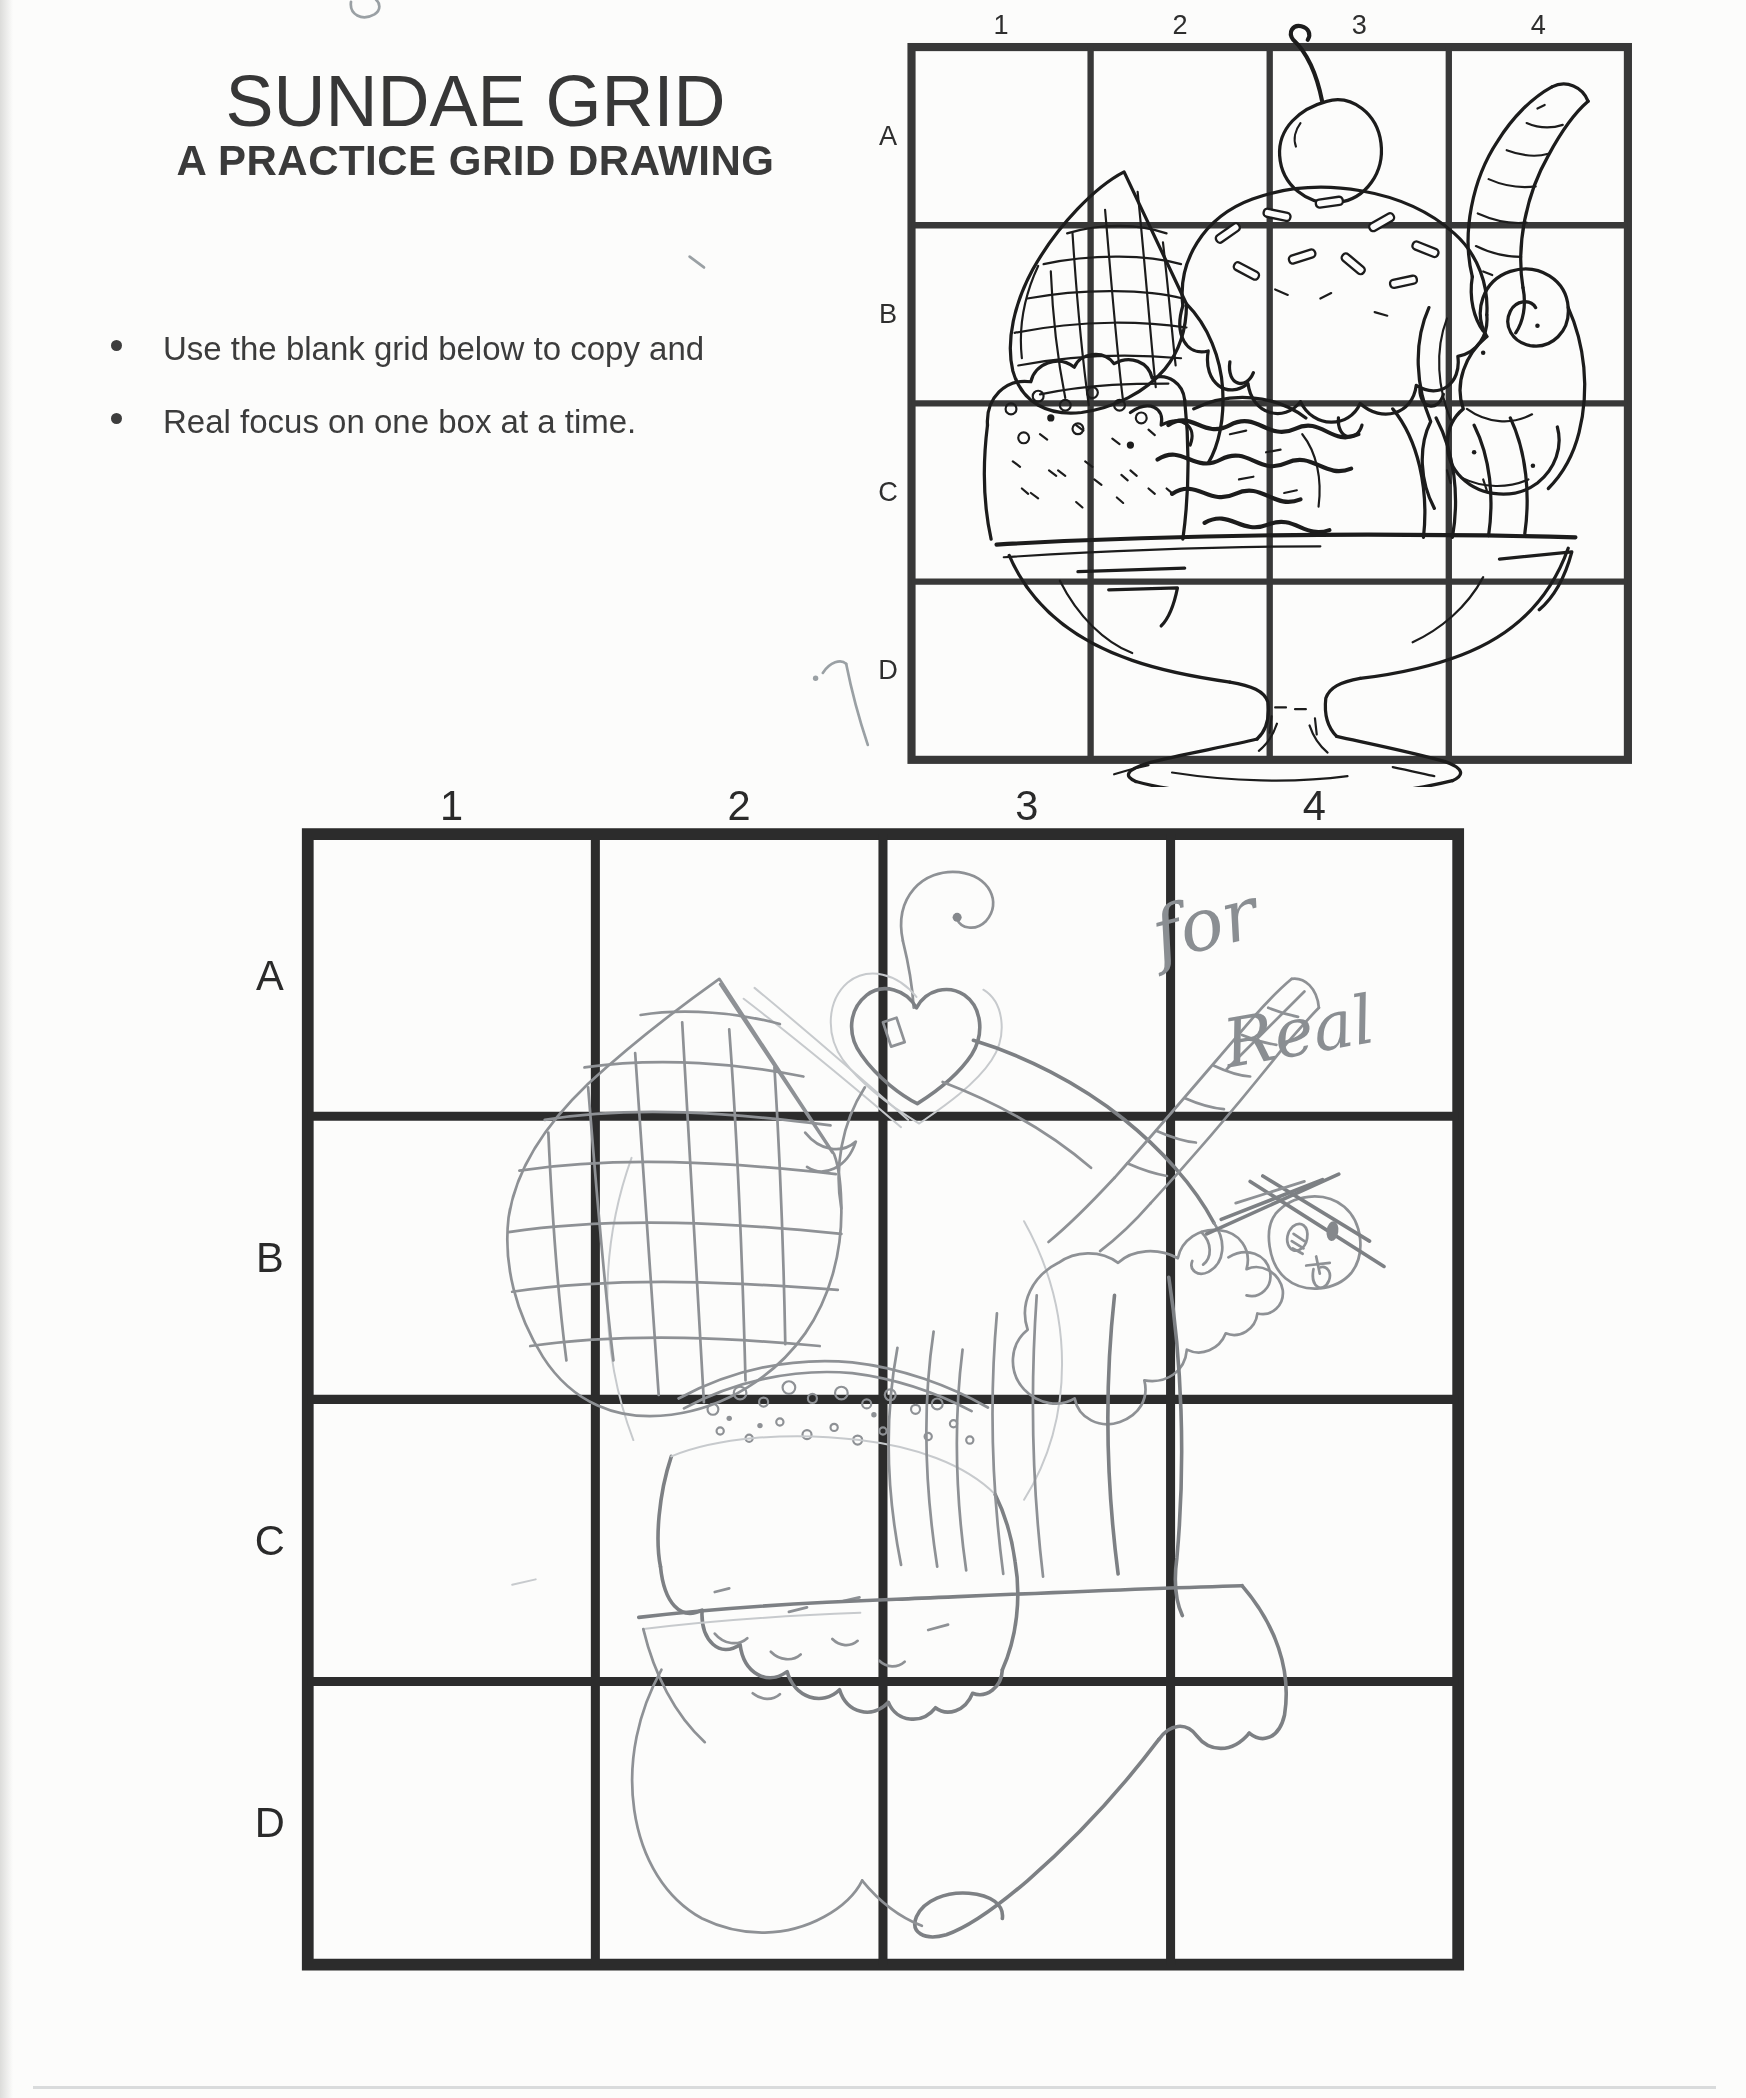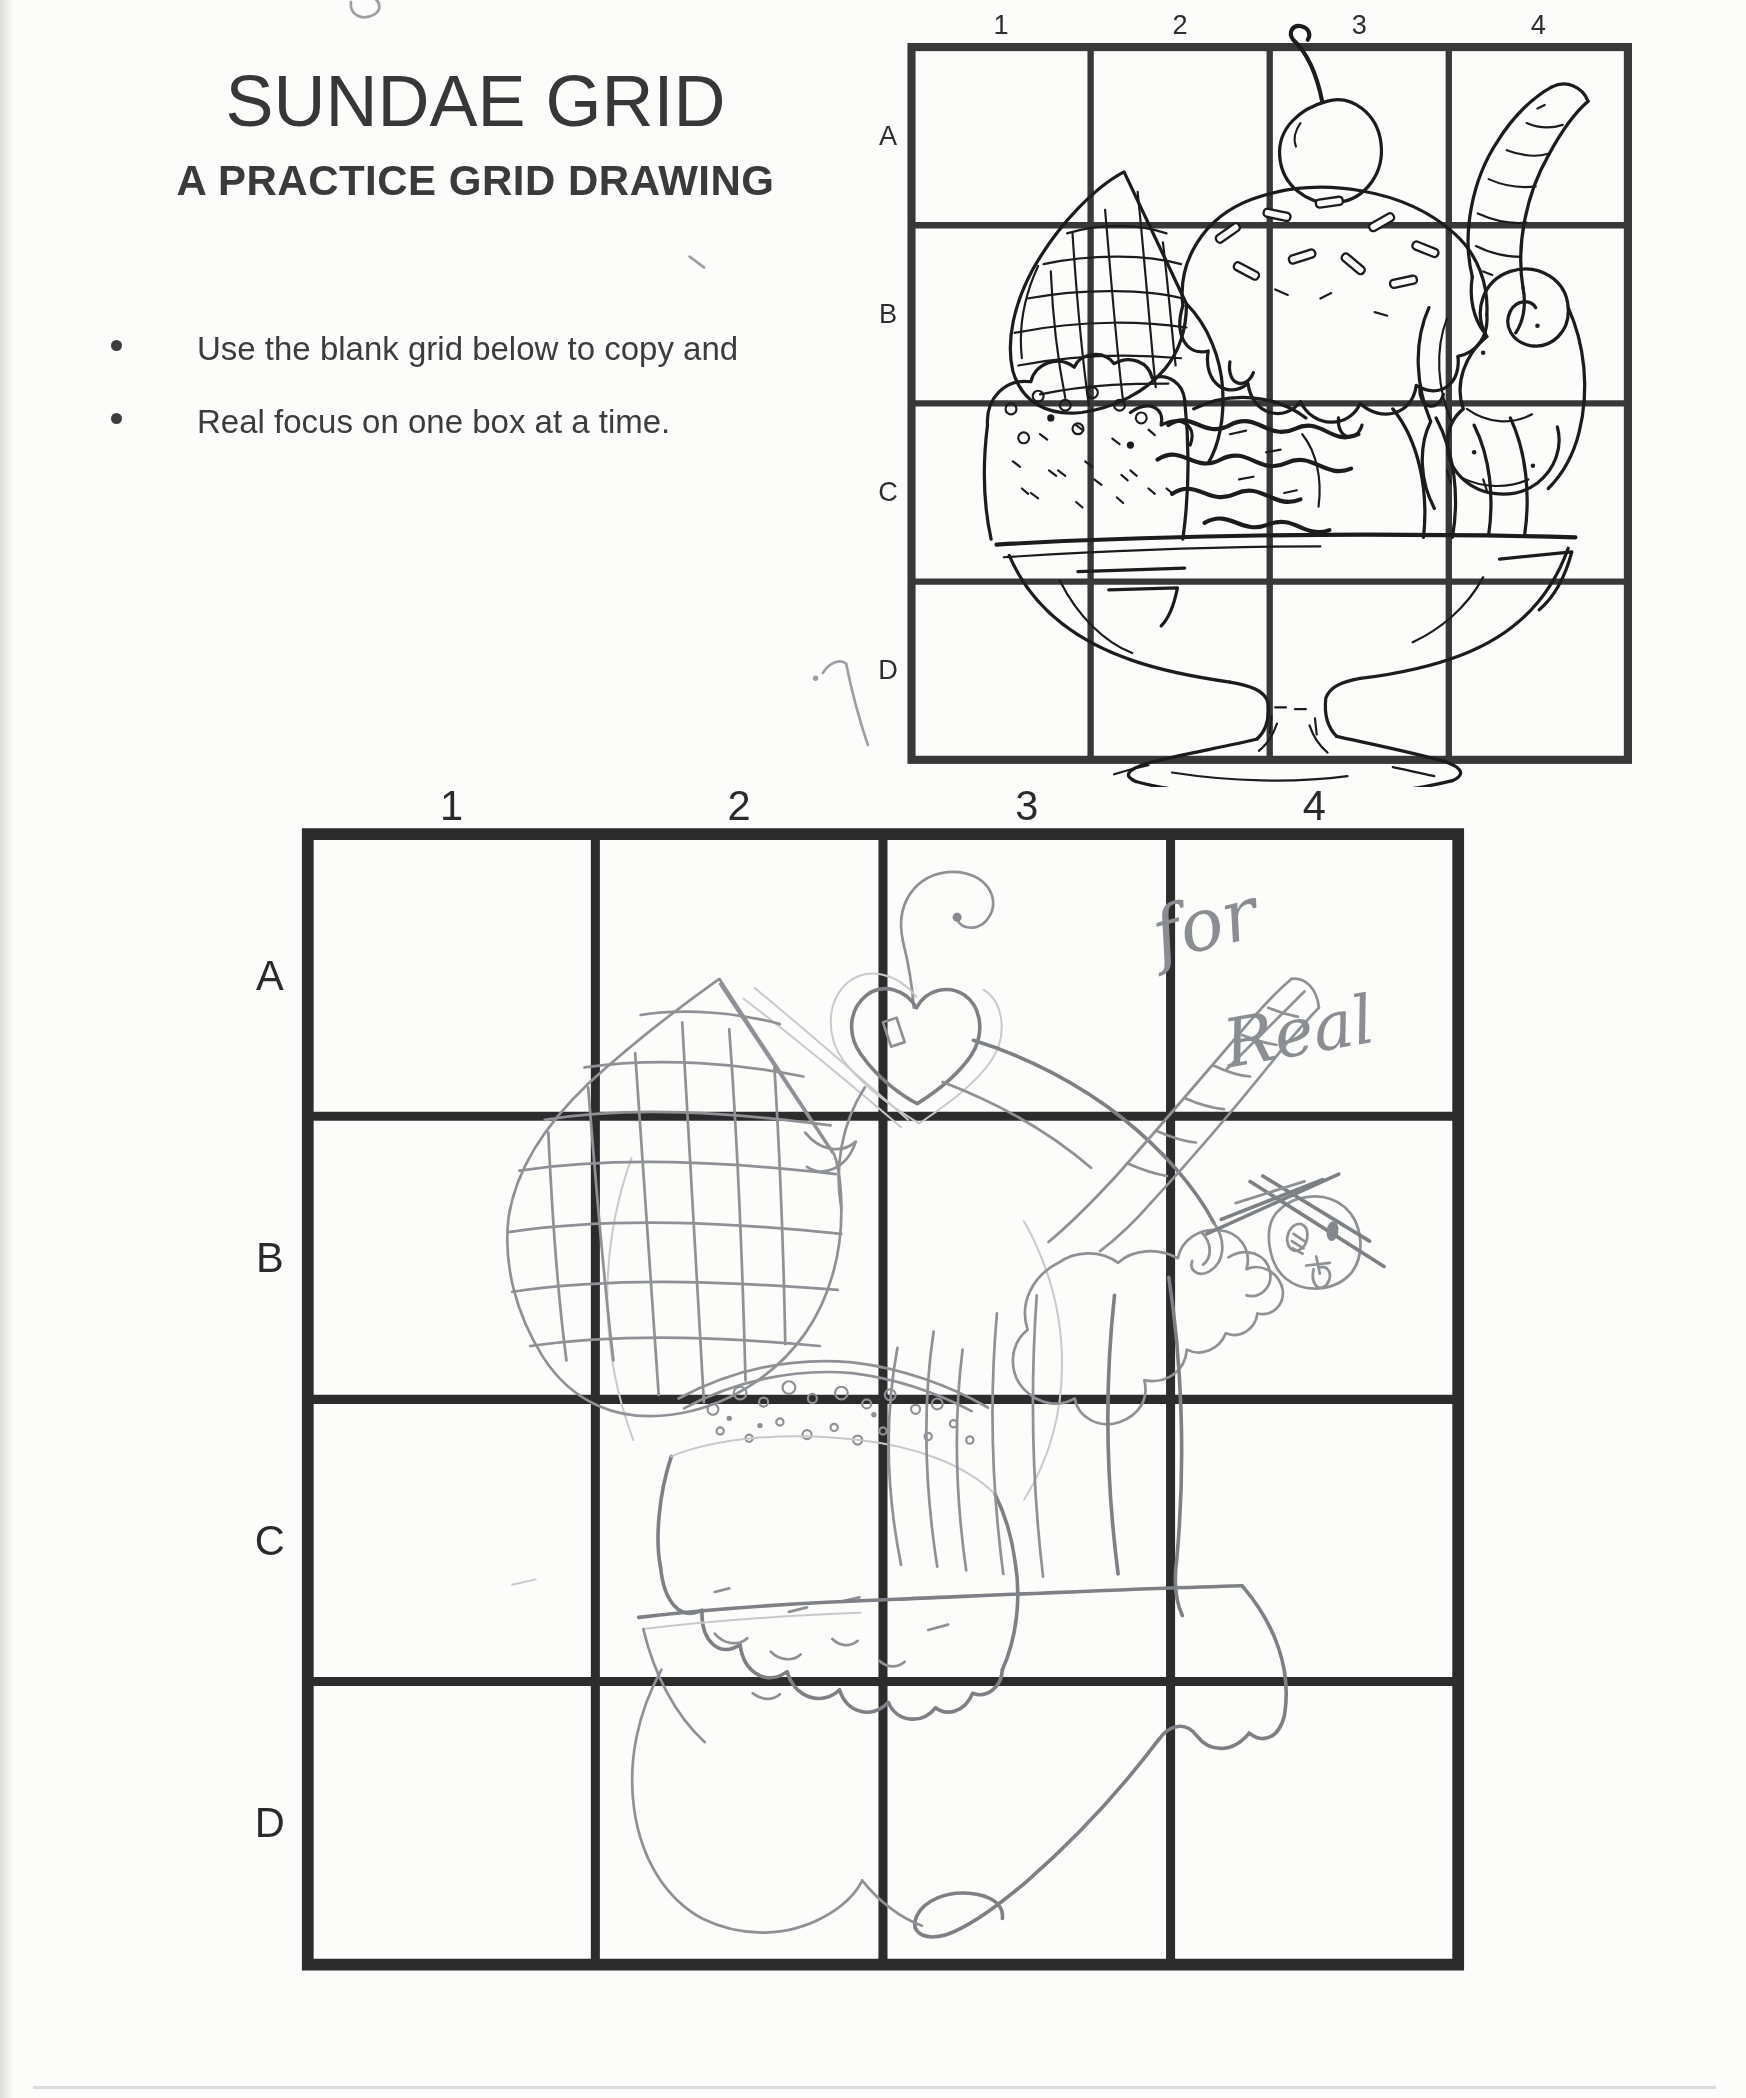--- a/index.html
+++ b/index.html
@@ -7,27 +7,27 @@
     position:relative;width:1747px;height:2099px;background:#fcfcfb;
     font-family:"Liberation Sans",sans-serif;color:#3b3b3b;overflow:hidden;
   }
   .edge-shade{position:absolute;left:0;top:0;width:12.7px;height:100%;
     background:linear-gradient(90deg,#dcdcda,rgba(252,252,251,0));}
   .bottom-scan-line{position:absolute;left:33px;top:2086px;width:1683px;height:2.7px;background:#d9dbdc;}
 
   
   .header{position:absolute;left:127px;top:65px;width:697px;text-align:center;}
   .title{font-size:72px;font-weight:normal;color:#373737;letter-spacing:0px;line-height:1;}
-  .subtitle{margin-top:20px;font-size:42px;font-weight:bold;color:#3a3a3a;letter-spacing:0.5px;}
+  .subtitle{margin-top:0;font-size:42px;font-weight:bold;color:#3a3a3a;letter-spacing:0.5px;}
 
   
   .bullets{position:absolute;left:107px;top:318px;width:579px;}
   .bullet{position:relative;padding-left:56px;margin-bottom:11.8px;}
   .bullet .dot{position:absolute;left:3.6px;top:22px;width:11px;height:11px;border-radius:50%;background:#3d3d3d;}
-  .bullet .line{font-size:33px;line-height:61px;white-space:nowrap;color:#3c3c3c;margin-left:34px;}
+  .bullet .line{font-size:33px;line-height:61px;white-space:nowrap;color:#3c3c3c;}
 
   
   .ref-block{position:absolute;left:850px;top:0px;}
   .prac-block{position:absolute;left:208px;top:769px;}
 
   
   .gridline-ref{stroke:#383838;}
   .ink{fill:none;stroke:#1c1c1c;stroke-width:3.6;stroke-linecap:round;stroke-linejoin:round;}
   .ink2{fill:none;stroke:#1c1c1c;stroke-width:2.4;stroke-linecap:round;stroke-linejoin:round;}
   .inkthick{fill:none;stroke:#1c1c1c;stroke-width:4.6;stroke-linecap:round;stroke-linejoin:round;}

